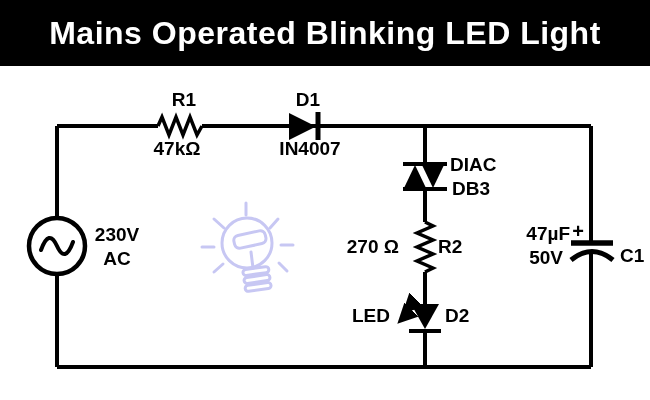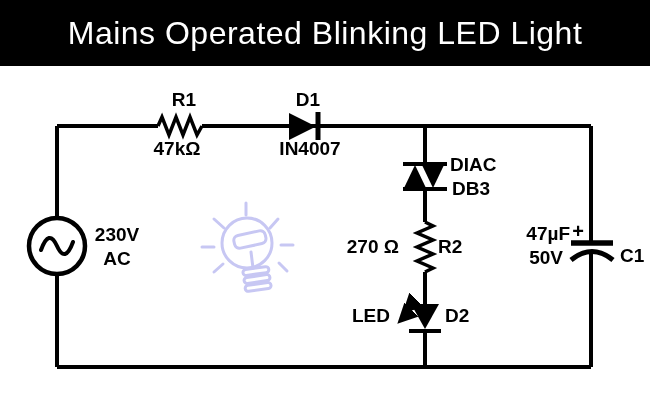--- a/index.html
+++ b/index.html
@@ -1,20 +1,20 @@
 <!DOCTYPE html>
 <html><head>
 <meta charset="utf-8">
 <style>
   html,body { margin:0; padding:0; background:#ffffff; }
   .stage { position:relative; width:650px; height:400px; background:#ffffff; overflow:hidden;
            font-family:"Liberation Sans", sans-serif; }
   .banner { position:absolute; top:0; left:0; width:650px; height:66px; background:#000000;
             display:flex; align-items:center; justify-content:center; }
-  .banner h1 { margin:0; color:#ffffff; font-weight:normal; font-size:32px; letter-spacing:0.5px;
+  .banner h1 { margin:0; color:#ffffff; font-weight:bold; font-size:32px; letter-spacing:0.5px;
                font-family:"Liberation Sans", sans-serif; }
   .circuit { position:absolute; top:66px; left:0; width:650px; height:334px; }
   svg .lbl { font-family:"Liberation Sans", sans-serif; font-weight:bold; font-size:19px; fill:#000000; }
   svg .lbl-plus { font-family:"Liberation Sans", sans-serif; font-weight:bold; font-size:20px; fill:#000000; }
   svg .wire { stroke:#000000; stroke-width:4; fill:none; }
   svg .comp { stroke:#000000; fill:none; }
   svg .wm { stroke:#c7c7f3; stroke-width:3; fill:none; stroke-linecap:round; }
 </style>
 </head>
 <body>

